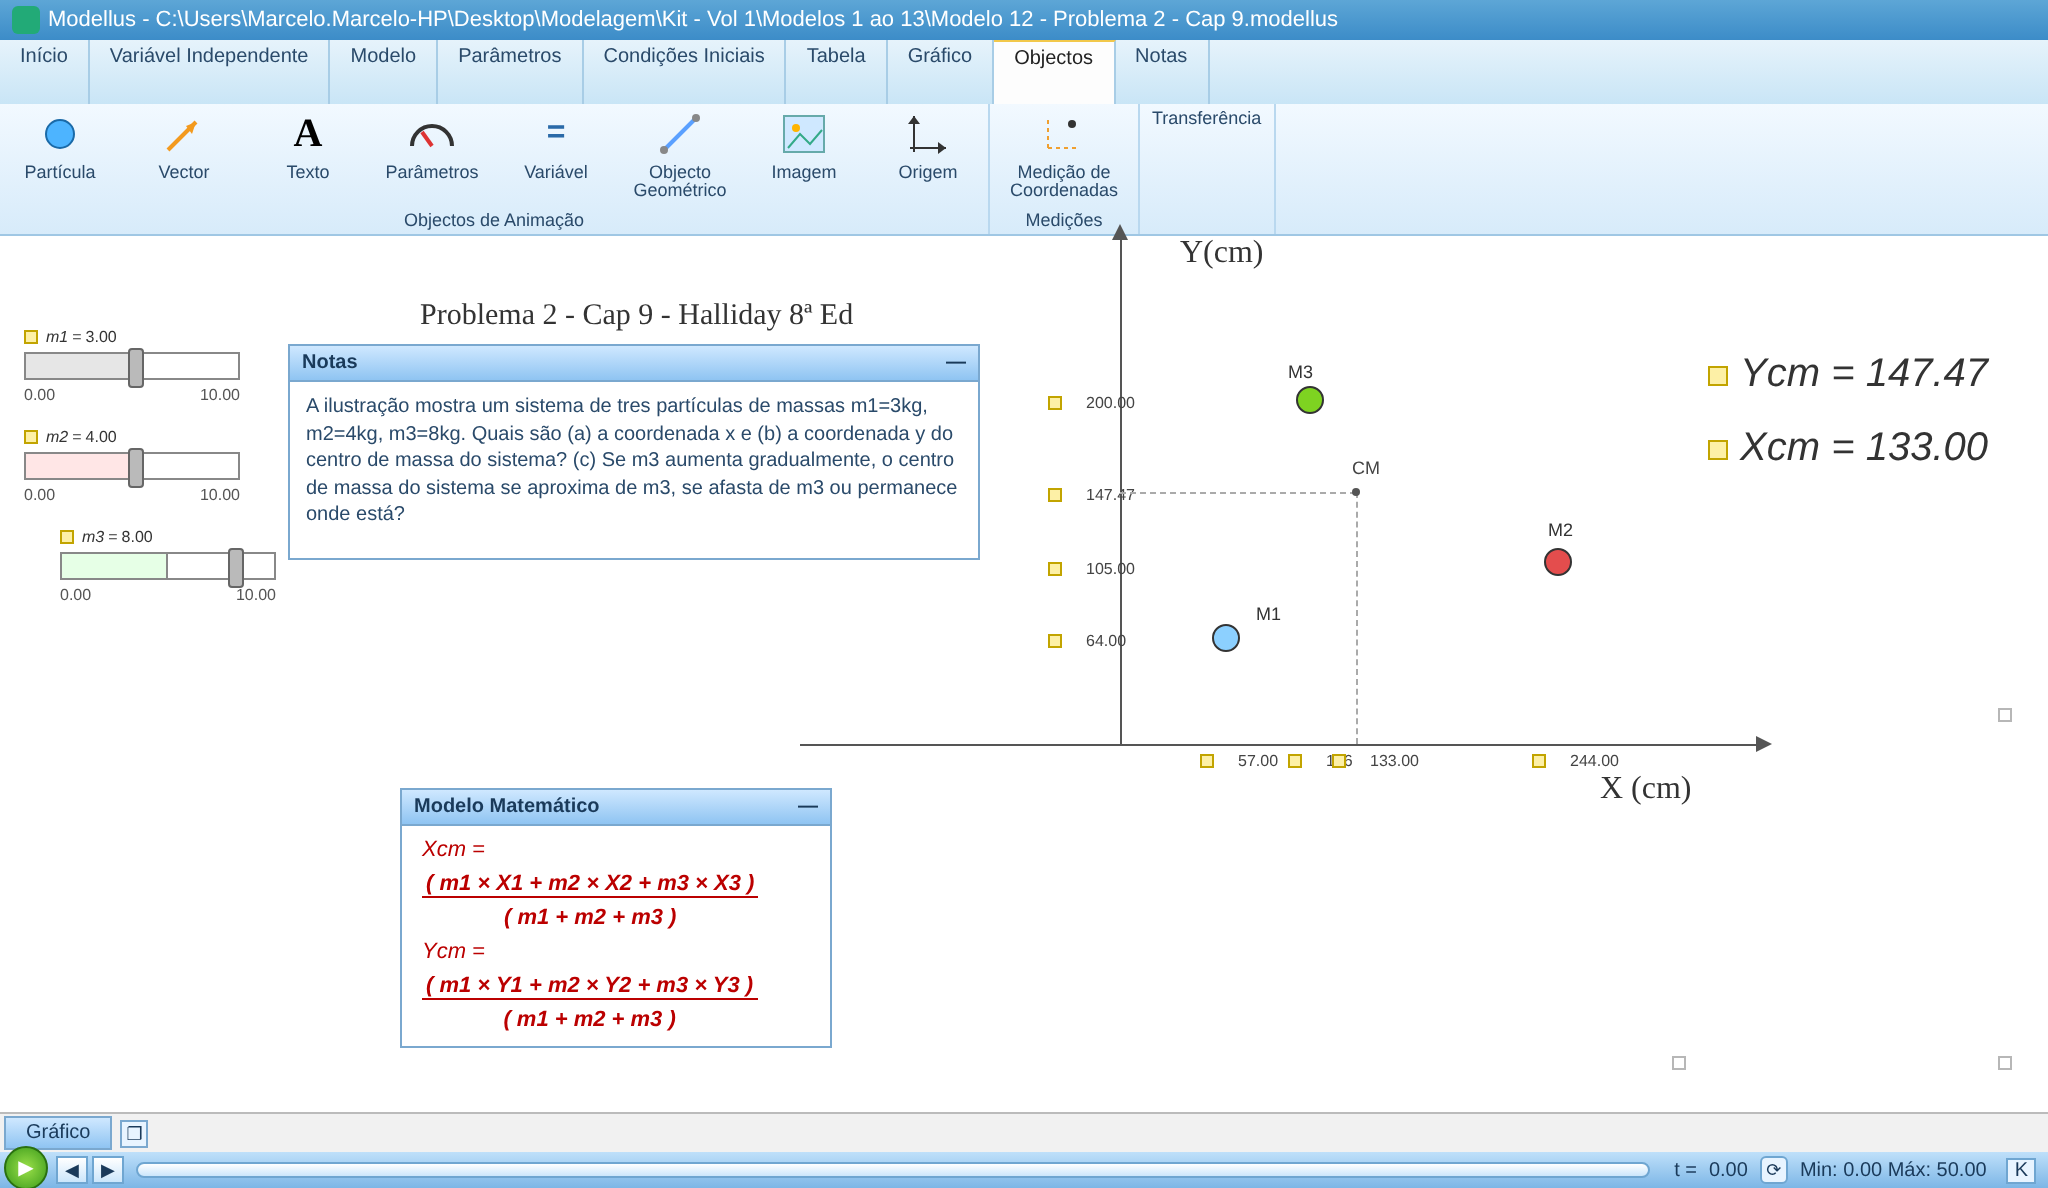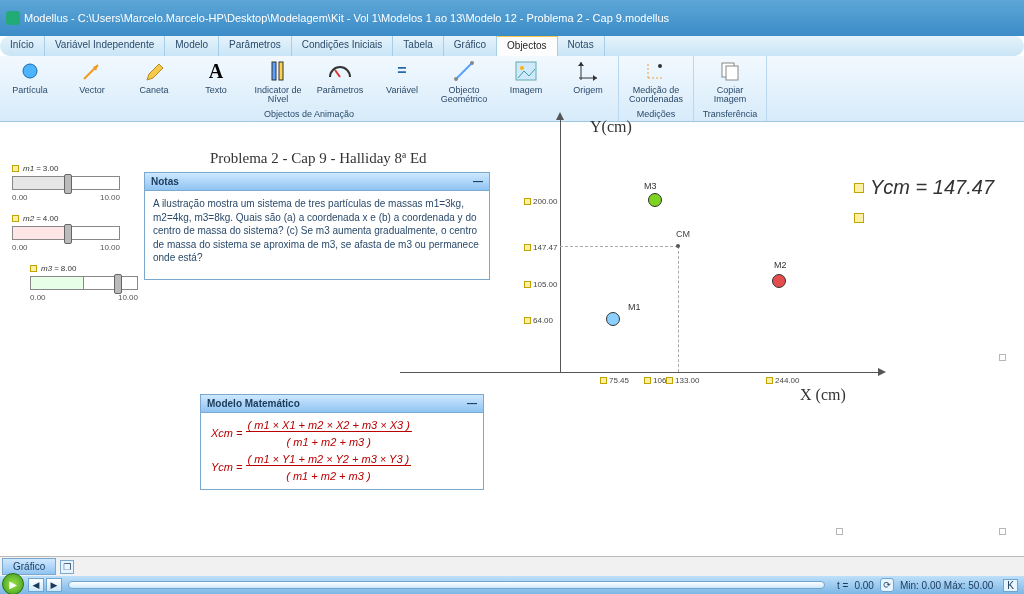--- a/index.html
+++ b/index.html
@@ -1,21 +1,21 @@
 <!DOCTYPE html>
 <html><head>
 <meta charset="utf-8">
 <style>
   * { box-sizing: border-box; margin: 0; padding: 0; font-family: Tahoma, Arial, sans-serif; }
   body { width: 1024px; height: 594px; overflow: hidden; background: #fff; position: relative; }
 
-  .titlebar { height: 36px; background: linear-gradient(#5da6d6,#3c8cc8); color: #fff; font-size: 11px; display: flex; align-items: center; padding: 0 6px; }
+  .titlebar { height: 20px; background: linear-gradient(#5da6d6,#3c8cc8); color: #fff; font-size: 11px; display: flex; align-items: center; padding: 0 6px; }
   .titlebar .icon { width: 14px; height: 14px; background: #2a7; border-radius: 3px; margin-right: 4px; }
 
-  .menubar { height: 20px; background: linear-gradient(#e6f3fb,#c9e5f6); display: flex; font-size: 10px; border-radius: 10px; }
+  .menubar { height: 32px; background: linear-gradient(#e6f3fb,#c9e5f6); display: flex; font-size: 10px; }
   .menubar .tab { padding: 3px 10px; border-right: 1px solid #a8cde6; cursor: pointer; color: #2a4a6a; }
   .menubar .tab.active { background: #fdfdfd; border-top: 1px solid #f2c84b; color: #222; }
 
   .ribbon { height: 66px; background: linear-gradient(#f2f9ff,#d7ebfa); border-bottom: 1px solid #9fc7e4; display: flex; }
   .rgroup { border-right: 1px solid #b9d8ef; padding: 2px 6px 0; display: flex; flex-direction: column; }
   .rgroup .row { display: flex; gap: 14px; justify-content: center; flex: 1; }
   .rbtn { display: flex; flex-direction: column; align-items: center; width: 48px; cursor: pointer; }
   .rbtn .ri { width: 26px; height: 26px; display: flex; align-items: center; justify-content: center; }
   .rbtn span { font-size: 9px; color: #2a4a6a; text-align: center; line-height: 1.05; margin-top: 2px; }
   .glabel { font-size: 9px; color: #2a4a6a; text-align: center; padding-bottom: 2px; }
@@ -30,35 +30,35 @@
   .slider-thumb { position: absolute; top: -3px; width: 8px; height: 20px; background:#bababa; border:1px solid #666; border-radius:2px;}
   .range { display: flex; justify-content: space-between; font-size: 8px; color: #555; }
 
   .panel { position: absolute; border: 1px solid #7aa8cf; background: #fff; font-size: 10px; }
   .panel-head { background: linear-gradient(#cfe8ff,#8fc4f2); padding: 3px 6px; font-weight: bold; color: #1a3a5a; border-bottom:1px solid #7aa8cf; display:flex; justify-content:space-between;}
   .panel-head .min { cursor:pointer; font-weight:bold; color:#1a3a5a;}
   .panel-body { padding: 6px 8px; color: #2a4a6a; line-height: 1.35; }
 
   .math-body { padding: 4px 10px; color:#b00; font-style: italic; font-size:11px; line-height:1.55;}
   .math-body .var { color:#b00; }
-  .math-body .frac { display:inline-block; text-align:center; vertical-align:middle; }
+  .math-body .frac { display:inline-block; text-align:center; vertical-align:middle;font-weight:bold; }
   .math-body .num { border-bottom:1px solid #b00; padding:0 2px; }
   .math-body .den { padding:0 2px; }
 
   .axis-y-label { position:absolute; left: 590px; top: 118px; font-family:"Times New Roman",serif; font-size:16px; color:#333;}
   .axis-x-label { position:absolute; left: 800px; top: 386px; font-family:"Times New Roman",serif; font-size:16px; color:#333;}
 
   .axis { position:absolute; background:#555; }
   .axis.vert { width:1px; left:560px; top:116px; height:256px; }
   .axis.horiz { height:1px; top:372px; left:400px; width:480px; }
   .arrow { position:absolute; width:0; height:0; }
   .arrow.up { left:556px; top:112px; border-left:4px solid transparent; border-right:4px solid transparent; border-bottom:8px solid #555;}
   .arrow.right { left:878px; top:368px; border-top:4px solid transparent; border-bottom:4px solid transparent; border-left:8px solid #555;}
 
-  .tick { position:absolute; font-size:8px; color:#444; display:flex; align-items:center; gap:2px;}
+  .tick { position:absolute; font-size:8px; color:#444; display:flex; align-items:center; gap:12px;}
   .tick .sq { width:7px; height:7px; border:1px solid #c2a400; background:#fdf0a6;}
 
   .particle { position:absolute; width:14px; height:14px; border-radius:50%; border:1px solid #333;}
   .p-lbl { position:absolute; font-size:9px; color:#333;}
 
   .cm-pt { position:absolute; width:4px; height:4px; background:#555; border-radius:50%;}
   .cm-lbl { position:absolute; font-size:9px; color:#444;}
   .dash { position:absolute; border:0 dashed #aaa;}
 
   .outvals { position:absolute; right: 30px; top: 176px; font-family:"Times New Roman",serif; font-size:20px; font-style:italic; color:#333; }
@@ -111,39 +111,22 @@
       <div class="rbtn">
           <div class="ri">
             <svg width="22" height="22">
               <line x1="3" y1="19" x2="17" y2="5" stroke="#f39a1e" stroke-width="2"></line>
               <polygon points="17,5 12,7 15,11" fill="#f39a1e"></polygon>
             </svg>
           </div>
           <span>Vector</span>
         </div>
       <div class="rbtn">
-          <div class="ri">
-            <svg width="22" height="22">
-              <polygon points="4,20 6,14 16,4 20,8 10,18" fill="#f6c94a" stroke="#b48a1e"></polygon>
-            </svg>
-          </div>
-          <span>Caneta</span>
-        </div>
-      <div class="rbtn">
           <div class="ri" style="font:bold 20px 'Times New Roman',serif;">A</div>
           <span>Texto</span>
-        </div>
-      <div class="rbtn">
-          <div class="ri">
-            <svg width="16" height="22">
-              <rect x="2" y="2" width="4" height="18" fill="#5aa0ff" stroke="#333"></rect>
-              <rect x="9" y="2" width="4" height="18" fill="#ffd24d" stroke="#333"></rect>
-            </svg>
-          </div>
-          <span>Indicator de Nível</span>
         </div>
       <div class="rbtn">
           <div class="ri">
             <svg width="24" height="20">
               <path d="M2 16 A10 10 0 0 1 22 16" fill="none" stroke="#333" stroke-width="2"></path>
               <line x1="12" y1="16" x2="7" y2="9" stroke="#d33" stroke-width="2"></line>
             </svg>
           </div>
           <span>Parâmetros</span>
         </div>
@@ -194,31 +177,20 @@
               <line x1="4" y1="18" x2="20" y2="18" stroke="#f0a030" stroke-dasharray="2,2"></line>
               <circle cx="16" cy="6" r="2" fill="#333"></circle>
             </svg>
           </div>
           <span>Medição de Coordenadas</span>
         </div>
     </div>
     <div class="glabel">Medições</div>
   </div>
   <div class="rgroup">
-    <div class="row">
-      <div class="rbtn" style="width:60px">
-          <div class="ri">
-            <svg width="22" height="22">
-              <rect x="3" y="3" width="12" height="14" fill="#fff" stroke="#888"></rect>
-              <rect x="7" y="6" width="12" height="14" fill="#fff" stroke="#888"></rect>
-            </svg>
-          </div>
-          <span>Copiar Imagem</span>
-        </div>
-    </div>
     <div class="glabel">Transferência</div>
   </div>
 </div>
 
 <div class="title-text">Problema 2 - Cap 9 - Halliday 8ª Ed</div>
 
 <div class="slider-block" style="top:164px;">
   <div class="lbl"><span class="sq"></span><i>m1</i> = <span>3.00</span></div>
   <div class="slider-track">
       <div class="slider-half" style="left:0; width:50%; background:#e6e6e6;"></div>
@@ -256,21 +228,21 @@
   <div class="panel-head">
       <span>Notas</span>
       <span class="min">—</span>
     </div>
   <div class="panel-body">
     <div>A ilustração mostra um sistema de tres partículas de massas m1=3kg, m2=4kg, m3=8kg. Quais são (a) a coordenada x e (b) a coordenada y do centro de massa do sistema? (c) Se m3 aumenta gradualmente, o centro de massa do sistema se aproxima de m3, se afasta de m3 ou permanece onde está?</div>
     <div style="height:8px"></div>
   </div>
 </div>
 
-<div class="panel" style="left:200px; top:394px; width:284px;">
+<div class="panel" style="left:200px; top:394px; width:216px;">
   <div class="panel-head">
       <span>Modelo Matemático</span>
       <span class="min">—</span>
     </div>
   <div class="math-body">
     <div><span class="var">Xcm</span> = <span class="frac"><span class="num">( m1 × X1 + m2 × X2 + m3 × X3 )</span><br><span class="den">( m1 + m2 + m3 )</span></span></div>
     <div><span class="var">Ycm</span> = <span class="frac"><span class="num">( m1 × Y1 + m2 × Y2 + m3 × Y3 )</span><br><span class="den">( m1 + m2 + m3 )</span></span></div>
   </div>
 </div>
 
@@ -293,21 +265,21 @@
     <span class="sq"></span>
     <span>105.00</span>
   </div>
 <div class="tick" style="left:524px; top:316px;">
     <span class="sq"></span>
     <span>64.00</span>
   </div>
 
 <div class="tick" style="left:600px; top:376px;">
     <span class="sq"></span>
-    <span>75.45</span>
+    <span>57.00</span>
   </div>
 <div class="tick" style="left:644px; top:376px;">
     <span class="sq"></span>
     <span>106</span>
   </div>
 <div class="tick" style="left:666px; top:376px;">
     <span class="sq"></span>
     <span>133.00</span>
   </div>
 <div class="tick" style="left:766px; top:376px;text-align:right;">
@@ -330,20 +302,21 @@
 <div class="cm-lbl" style="left:676px; top:229px;">CM</div>
 <div class="cm-pt" style="left:676px; top:244px;"></div>
 
 <div class="outvals">
   <div class="row">
       <span class="sq"></span>
       <span><i>Ycm</i> = <span>147.47</span></span>
     </div>
   <div class="row">
       <span class="sq"></span>
+      <span><i>Xcm</i> = <span>133.00</span></span>
     </div>
 </div>
 
 <div class="handle-sq" style="left:999px; top:354px;"></div>
 <div class="handle-sq" style="left:999px; top:528px;"></div>
 <div class="handle-sq" style="left:836px; top:528px;"></div>
 
 <div class="bottombar">
   <div class="tab-g">Gráfico</div>
   <div style="width:14px;height:14px;border:1px solid #7aa8cf;background:#e8f4ff;margin-left:4px;display:flex;align-items:center;justify-content:center;font-size:9px;color:#1a3a5a;">❐</div>

